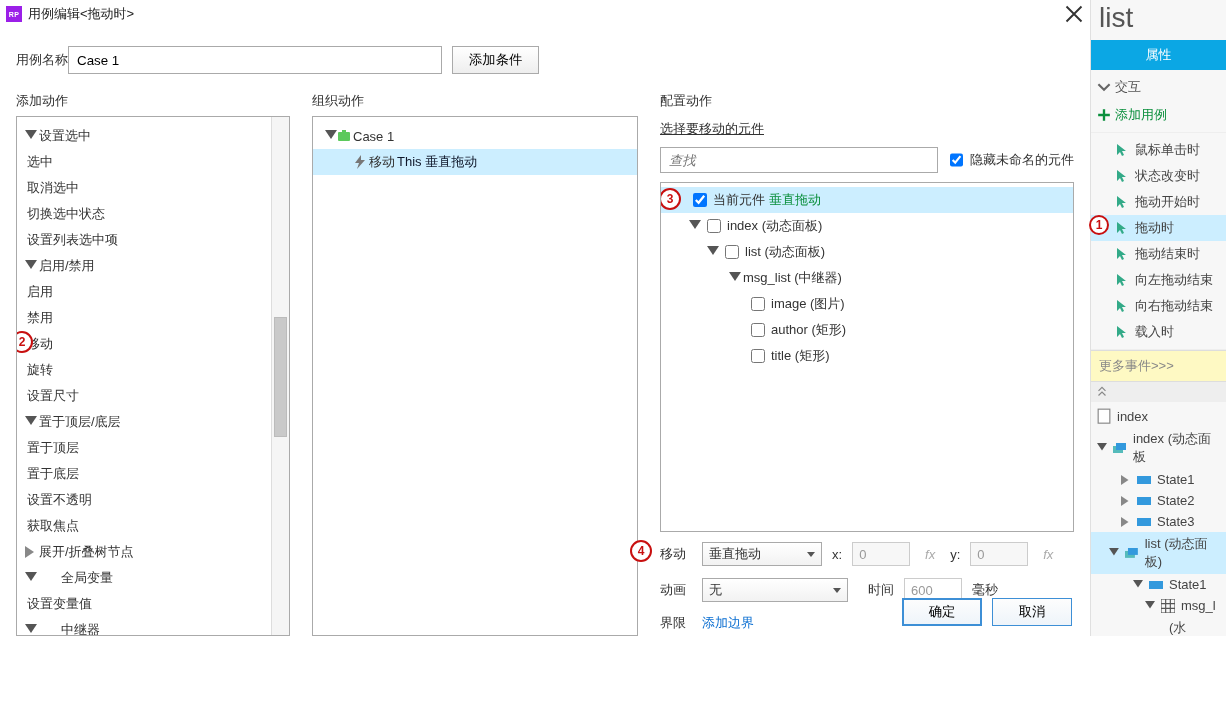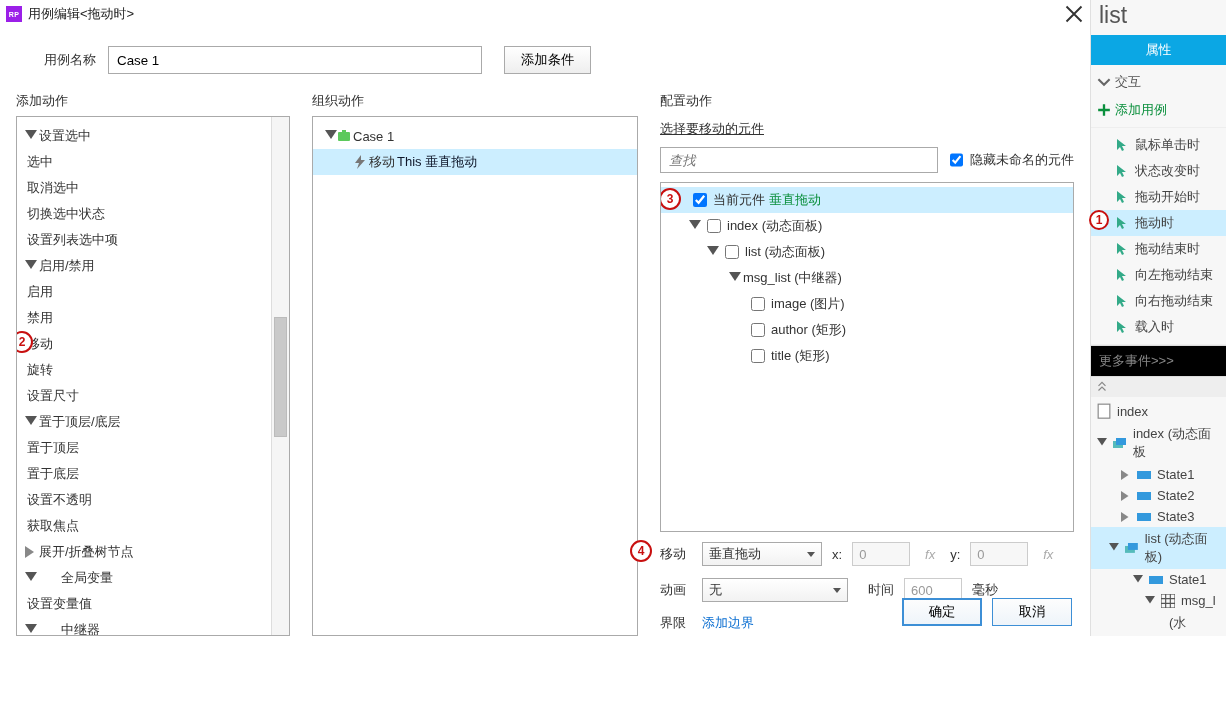--- a/index.html
+++ b/index.html
@@ -1,51 +1,51 @@
 <!DOCTYPE html>
 <html><head>
 <meta charset="utf-8">
 <style>
   * { box-sizing: border-box; font-family: "Microsoft YaHei", Arial, sans-serif; }
   html,body { margin:0; padding:0; height:100%; width:100%; background:#fff; color:#333; font-size:13px; }
   .root { display:flex; width:1226px; height:636px; overflow:hidden; }
   .dialog { flex:0 0 1091px; border-right:1px solid #e0e0e0; display:flex; flex-direction:column; position:relative; }
   .right-pane { flex:0 0 135px; background:#f7f7f7; display:flex; flex-direction:column; }
-  .panel-title { font-size:23px; padding:2px 8px 6px 8px; color:#555; }
+  .panel-title { font-size:28px; padding:2px 8px 6px 8px; color:#555; }
   .panel-tab { background:#0ba7e4; color:#fff; text-align:center; padding:6px 0; font-size:13px; }
   .section-head { display:flex; align-items:center; gap:4px; padding:8px 6px 6px 6px; font-size:13px; color:#555; }
   .section-head svg { width:14px; height:14px; }
   .add-case { display:flex; align-items:center; gap:4px; padding:4px 4px 8px 6px; color:#0a8f3c; font-size:13px; border-bottom:1px solid #eee;}
   .add-case svg { width:14px; height:14px; }
   .evt-list { display:flex; flex-direction:column; padding:4px 0; border-bottom:1px solid #eee; }
   .evt-item { display:flex; align-items:center; gap:6px; padding:4px 4px 4px 24px; color:#444; position:relative; }
   .evt-item.selected { background:#cceeff; }
   .evt-item svg { width:14px; height:14px; }
   .evt-marker { position:absolute; left:-2px; top:0; width:26px; height:26px; }
-  .more-evt { color:#888; padding:6px 8px; border-top:1px solid #ddd; border-bottom:1px solid #ddd; background:#000000; }
+  .more-evt { color:#888; padding:6px 8px; border-top:1px solid #ddd; border-bottom:1px solid #ddd; background:#fef9c3; }
   .outline { flex:1; display:flex; flex-direction:column; padding:4px 0; overflow:hidden; }
   .outline-handle { height:20px; background:#eee; display:flex; align-items:center; justify-content:flex-start; padding-left:4px;}
   .outline-handle svg{width:14px;height:14px;}
   .ol-row { display:flex; align-items:center; gap:6px; padding:3px 2px; color:#444; }
   .ol-row.selected{ background:#cceeff; }
   .ol-row svg.toggle { width:10px; height:10px; }
   .ol-row .icon { width:14px; height:14px; display:flex; align-items:center; justify-content:center; }
   .ol-indent-0 { padding-left:6px; }
   .ol-indent-1 { padding-left:18px; }
   .ol-indent-2 { padding-left:30px; }
   .ol-indent-3 { padding-left:42px; }
   .ol-indent-4 { padding-left:54px; }
   .ol-indent-5 { padding-left:66px; }
   .ol-indent-6 { padding-left:78px; }
 
   .titlebar { height:28px; display:flex; align-items:center; padding:0 8px 0 6px; color:#222; position:relative; }
   .titlebar .app-icon { width:16px; height:16px; background:#9b1fe8; display:flex; align-items:center; justify-content:center; margin-right:6px; }
   .titlebar .app-icon span{ font-size:7px; color:#fff; font-weight:bold; letter-spacing:.5px;}
   .titlebar .close { position:absolute; right:6px; top:4px; width:20px; height:20px; display:flex; align-items:center; justify-content:center; cursor:pointer;}
-  .name-row { display:flex; align-items:center; gap:12px; padding:18px 16px 8px 16px;margin-left:28px; }
+  .name-row { display:flex; align-items:center; padding:18px 16px 8px 16px; }
   .name-row label { white-space:nowrap; }
   .name-row input[type="text"] { flex:0 0 374px; height:28px; border:1px solid #aaa; padding:0 8px; background:#fff; }
   .name-row button { margin-left:10px; height:28px; padding:0 16px; border:1px solid #aaa; background:linear-gradient(#fff,#eee); cursor:pointer; }
 
   .panels { display:flex; gap:22px; padding:6px 16px 0 16px; flex:1; min-height:0; }
   .panel { display:flex; flex-direction:column; min-width:0; }
   .panel-label { padding:4px 0 6px 0; color:#333; }
   .panel-box { flex:1; border:1px solid #aaa; background:#fff; overflow:hidden; position:relative; }
   .p-add { flex:0 0 274px; }
   .p-org { flex:0 0 326px; }

